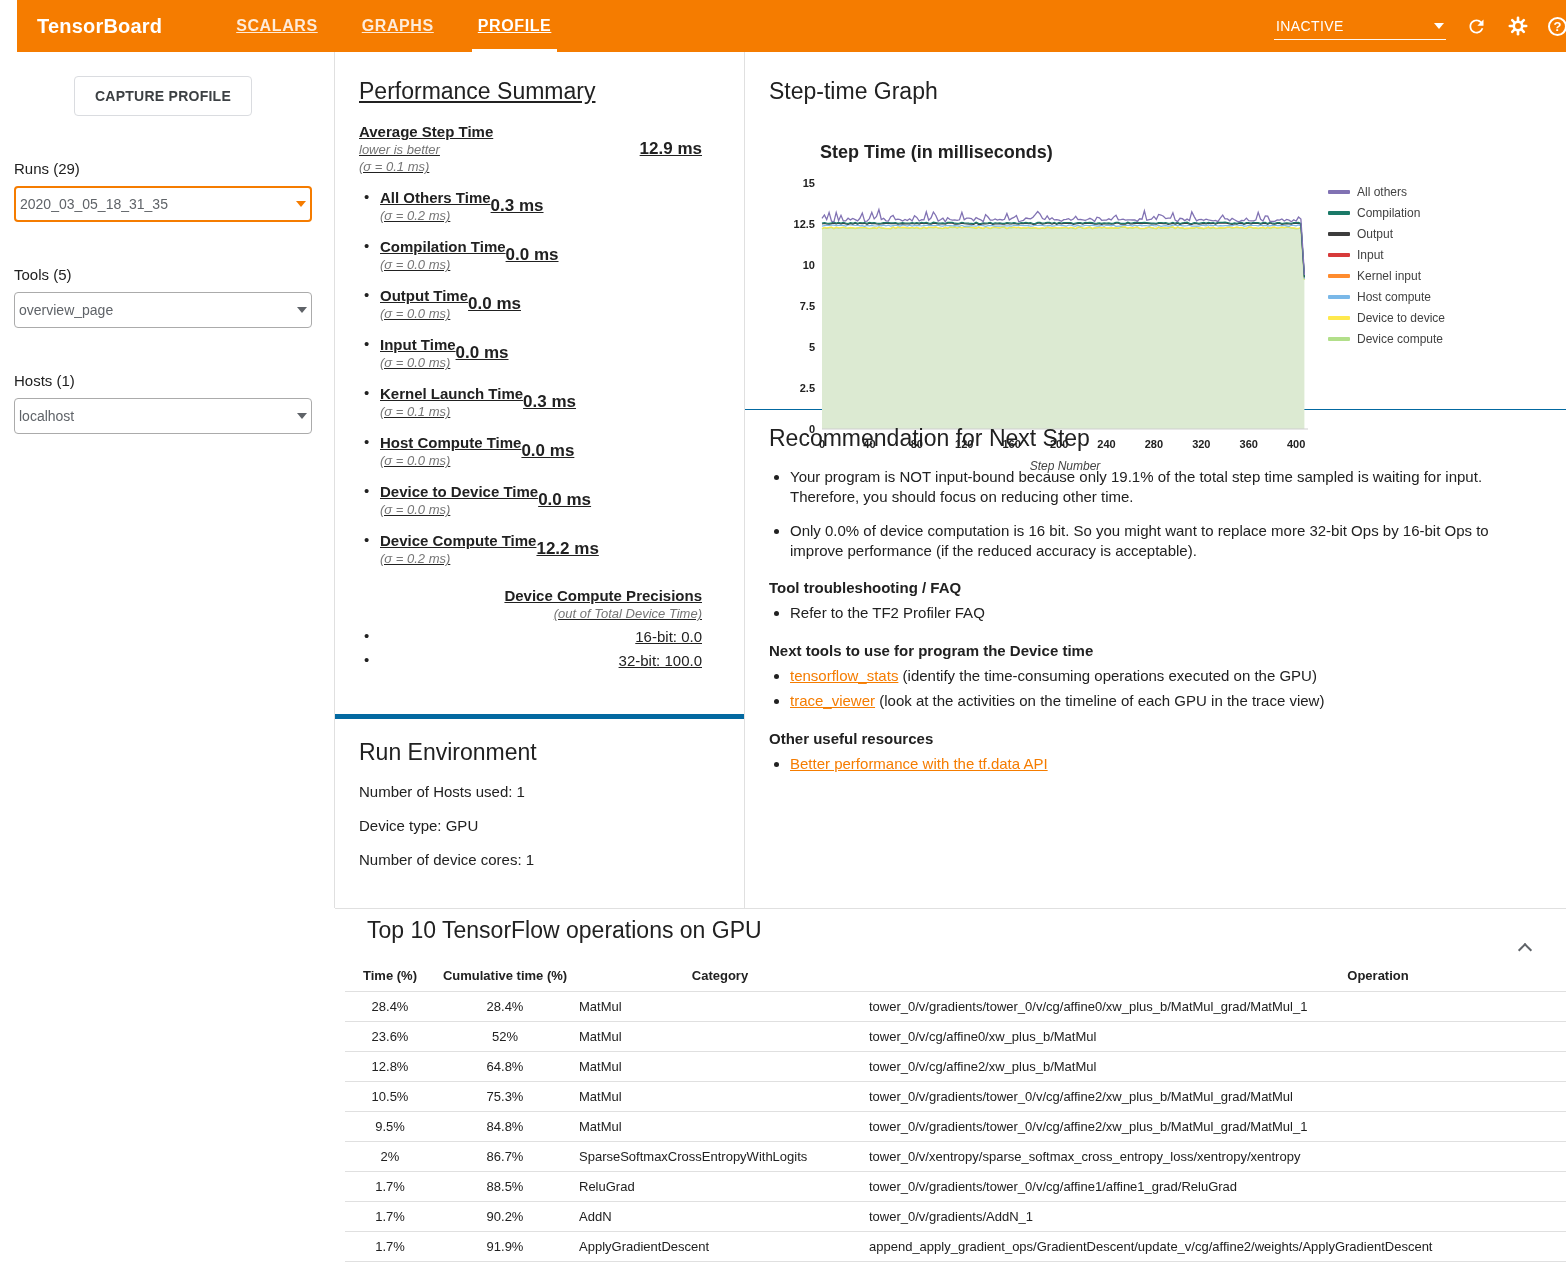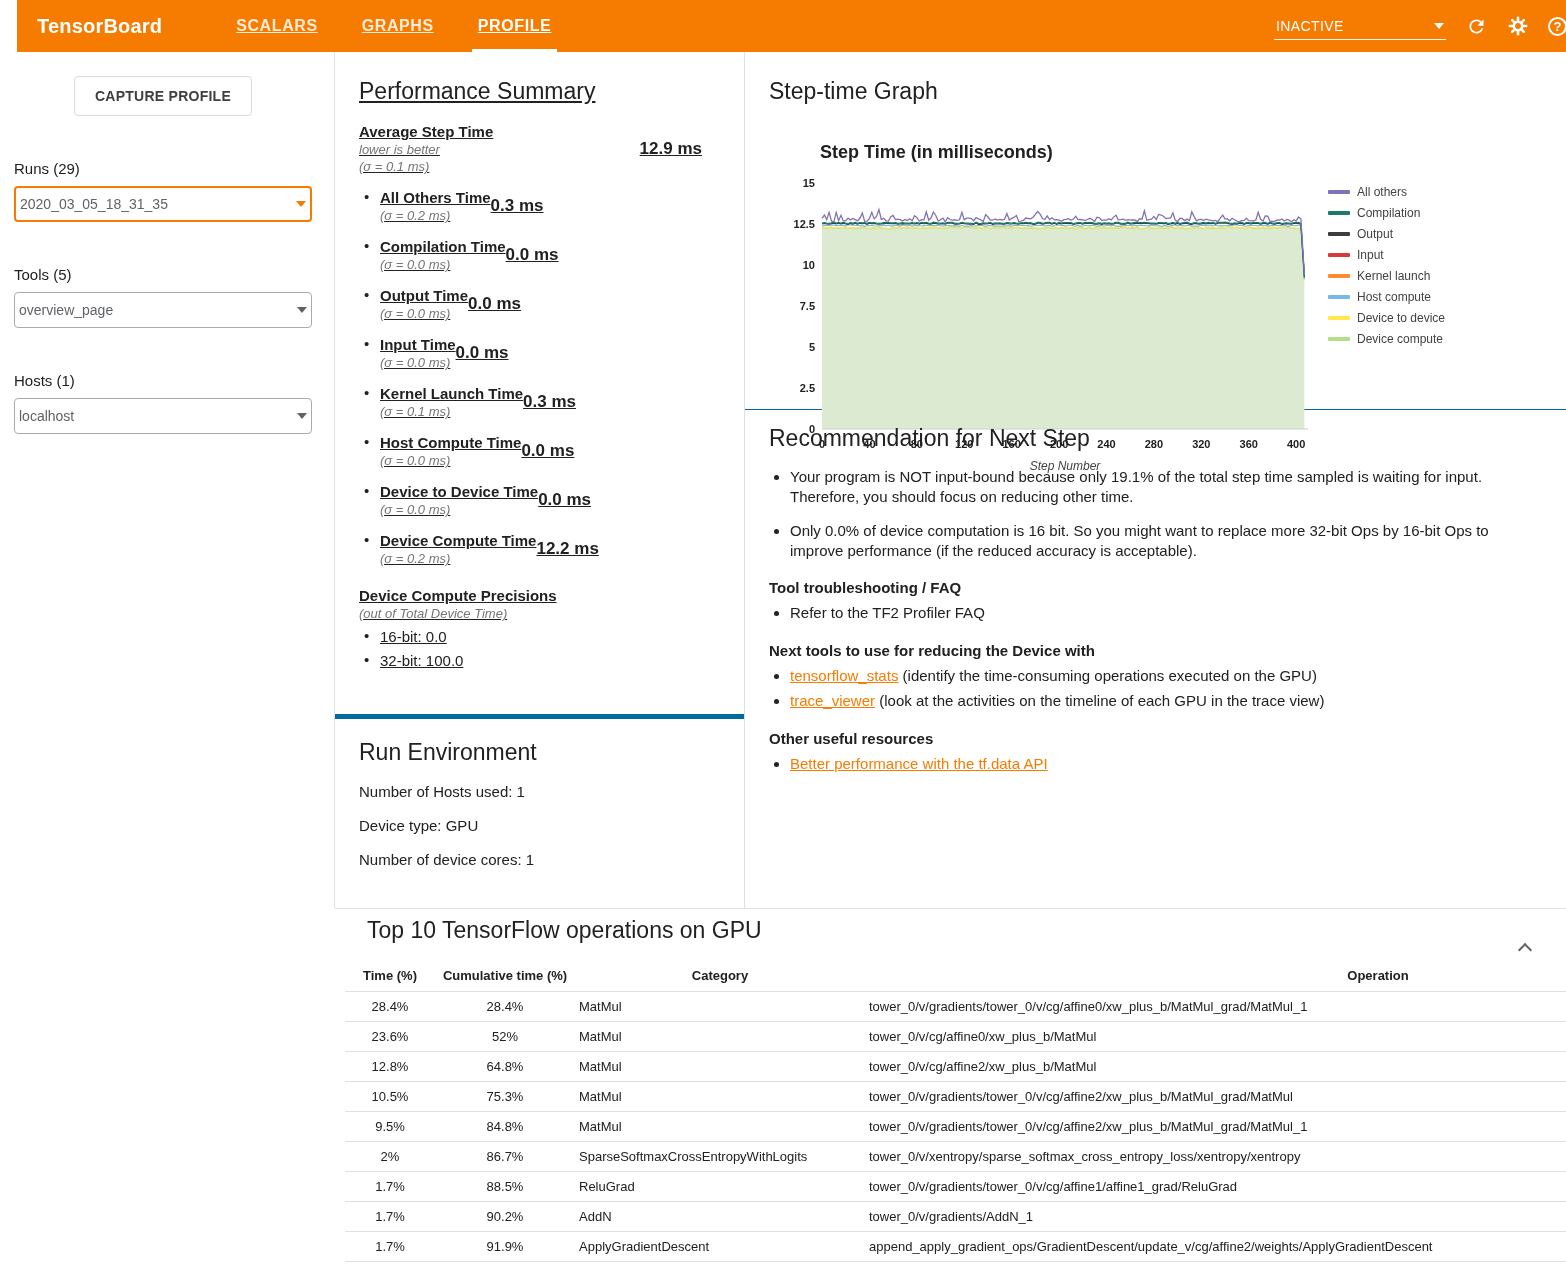--- a/index.html
+++ b/index.html
@@ -62,21 +62,21 @@
   h2.sec-title { font-size:23px; font-weight:400; color:#212121; margin:0; }
 
   
   .ps-card { height:667px; border-bottom:5px solid #0369a1; padding:26px 42px 0 24px; overflow:hidden;text-decoration:underline; }
   .avg-row { display:flex; justify-content:space-between; margin-top:18px; }
   .m-label { font-size:15px; font-weight:700; color:#212121; }
   .m-note { font-size:13px; font-style:italic; color:#757575; margin-top:2px; }
   .m-val { font-size:17px; font-weight:700; align-self:center; white-space:nowrap; }
   .metric { display:flex; margin-top:15px; padding-left:21px; position:relative; }
   .metric::before { content:"\2022"; position:absolute; left:5px; top:-1px; font-size:15px; color:#212121; }
-  .prec-block { margin-top:21px; }
+  .prec-block { margin-top:21px;text-align:right; }
   .prec-item { position:relative; padding-left:21px; font-size:15px; margin-top:7px; }
   .prec-item::before { content:"\2022"; position:absolute; left:5px; top:-1px; font-size:15px; }
 
   
   .re-card { padding:20px 24px 0; }
   .re-line { font-size:15px; margin-top:17px; color:#212121; }
 
   
   .graph-card { height:358px; border-bottom:1px solid #0369a1; padding:26px 2px 0 24px; }
   .chart-title { font-size:18px; font-weight:700; margin:37px 0 4px 51px; color:#212121; }
@@ -303,21 +303,21 @@
             <div class="lg-item">
                 <span class="lg-swatch" style="background: rgb(61, 61, 61);"></span>
                 <span>Output</span>
               </div>
             <div class="lg-item">
                 <span class="lg-swatch" style="background: rgb(215, 58, 58);"></span>
                 <span>Input</span>
               </div>
             <div class="lg-item">
                 <span class="lg-swatch" style="background: rgb(255, 140, 46);"></span>
-                <span>Kernel launch</span>
+                <span>Kernel input</span>
               </div>
             <div class="lg-item">
                 <span class="lg-swatch" style="background: rgb(122, 184, 232);"></span>
                 <span>Host compute</span>
               </div>
             <div class="lg-item">
                 <span class="lg-swatch" style="background: rgb(255, 233, 77);"></span>
                 <span>Device to device</span>
               </div>
             <div class="lg-item">
@@ -331,21 +331,21 @@
       <div class="rec-card">
         <h2 class="sec-title">Recommendation for Next Step</h2>
         <ul class="rec-bullets">
           <li>Your program is NOT input-bound because only 19.1% of the total step time sampled is waiting for input. Therefore, you should focus on reducing other time.</li>
           <li>Only 0.0% of device computation is 16 bit. So you might want to replace more 32-bit Ops by 16-bit Ops to improve performance (if the reduced accuracy is acceptable).</li>
         </ul>
         <div class="rec-head">Tool troubleshooting / FAQ</div>
         <ul class="rec-sub">
           <li>Refer to the TF2 Profiler FAQ</li>
         </ul>
-        <div class="rec-head">Next tools to use for reducing the Device with</div>
+        <div class="rec-head">Next tools to use for program the Device time</div>
         <ul class="rec-sub">
           <li><a href="#">tensorflow_stats</a><span> (identify the time-consuming operations executed on the GPU)</span></li>
           <li><a href="#">trace_viewer</a><span> (look at the activities on the timeline of each GPU in the trace view)</span></li>
         </ul>
         <div class="rec-head">Other useful resources</div>
         <ul class="rec-sub">
           <li><a href="#">Better performance with the tf.data API</a><span></span></li>
         </ul>
       </div>
     </div>

